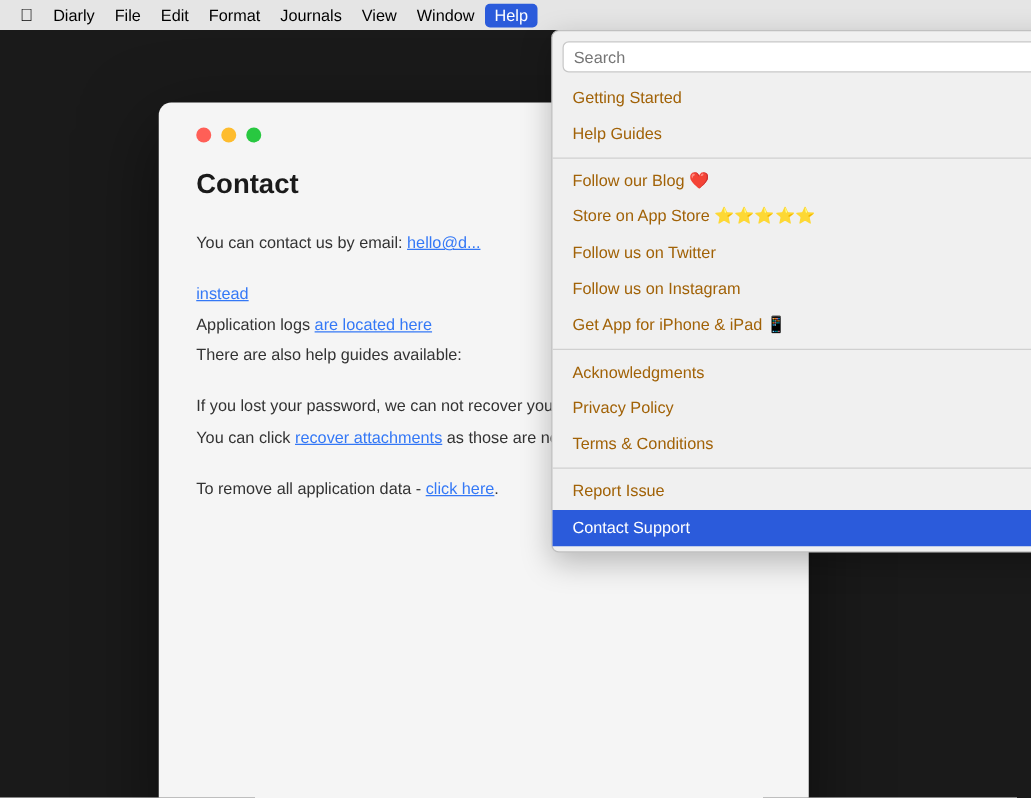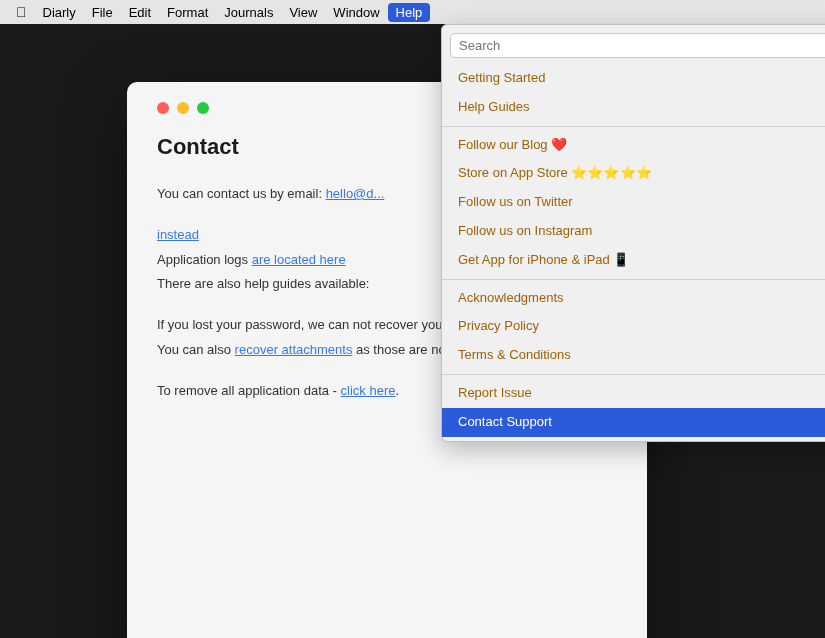--- a/index.html
+++ b/index.html
@@ -177,21 +177,21 @@
       <span>Application logs</span>&nbsp;<span class="link">are located here</span>
     </p>
     <p>
       <span>There are also help guides available:</span>
     </p>
   </div>
 
   <div class="content-section section-gap">
     <p>If you lost your password, we can not recover your entries.</p>
     <p>
-      <span>You can also</span>&nbsp;<span class="link">recover attachments</span>&nbsp;<span>as those are not encrypted.</span>
+      <span>You can click</span>&nbsp;<span class="link">recover attachments</span>&nbsp;<span>as those are not encrypted.</span>
     </p>
   </div>
 
   <div class="content-section" style="margin-top: 15px;">
     <p>
       <span>To remove all application data -</span>&nbsp;<span class="link">click here</span><span>.</span>
     </p>
   </div>
 
 </div>

